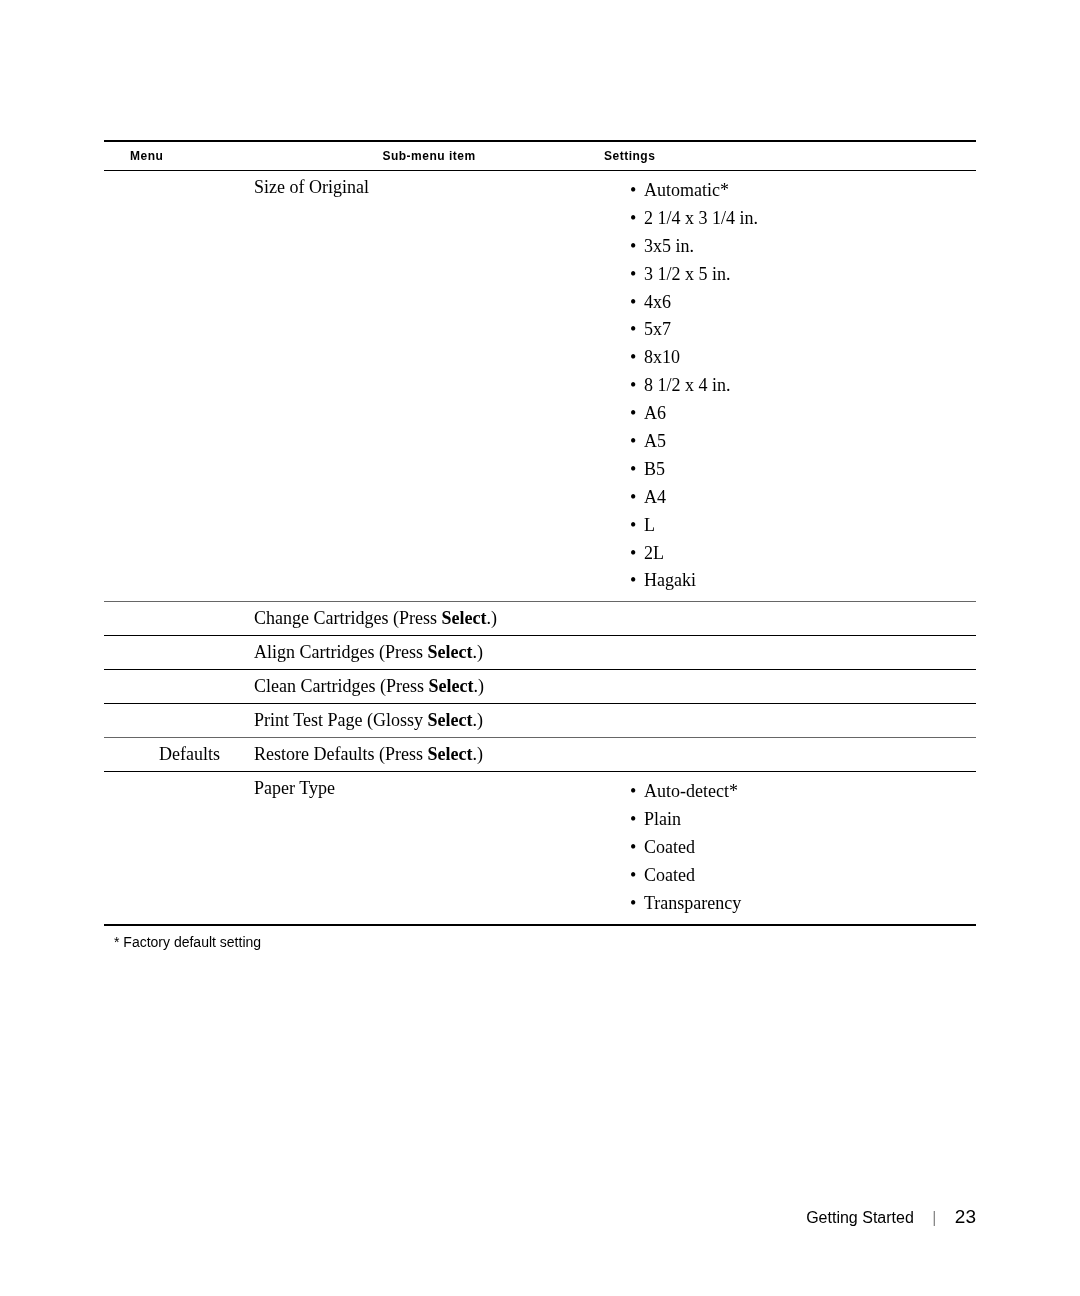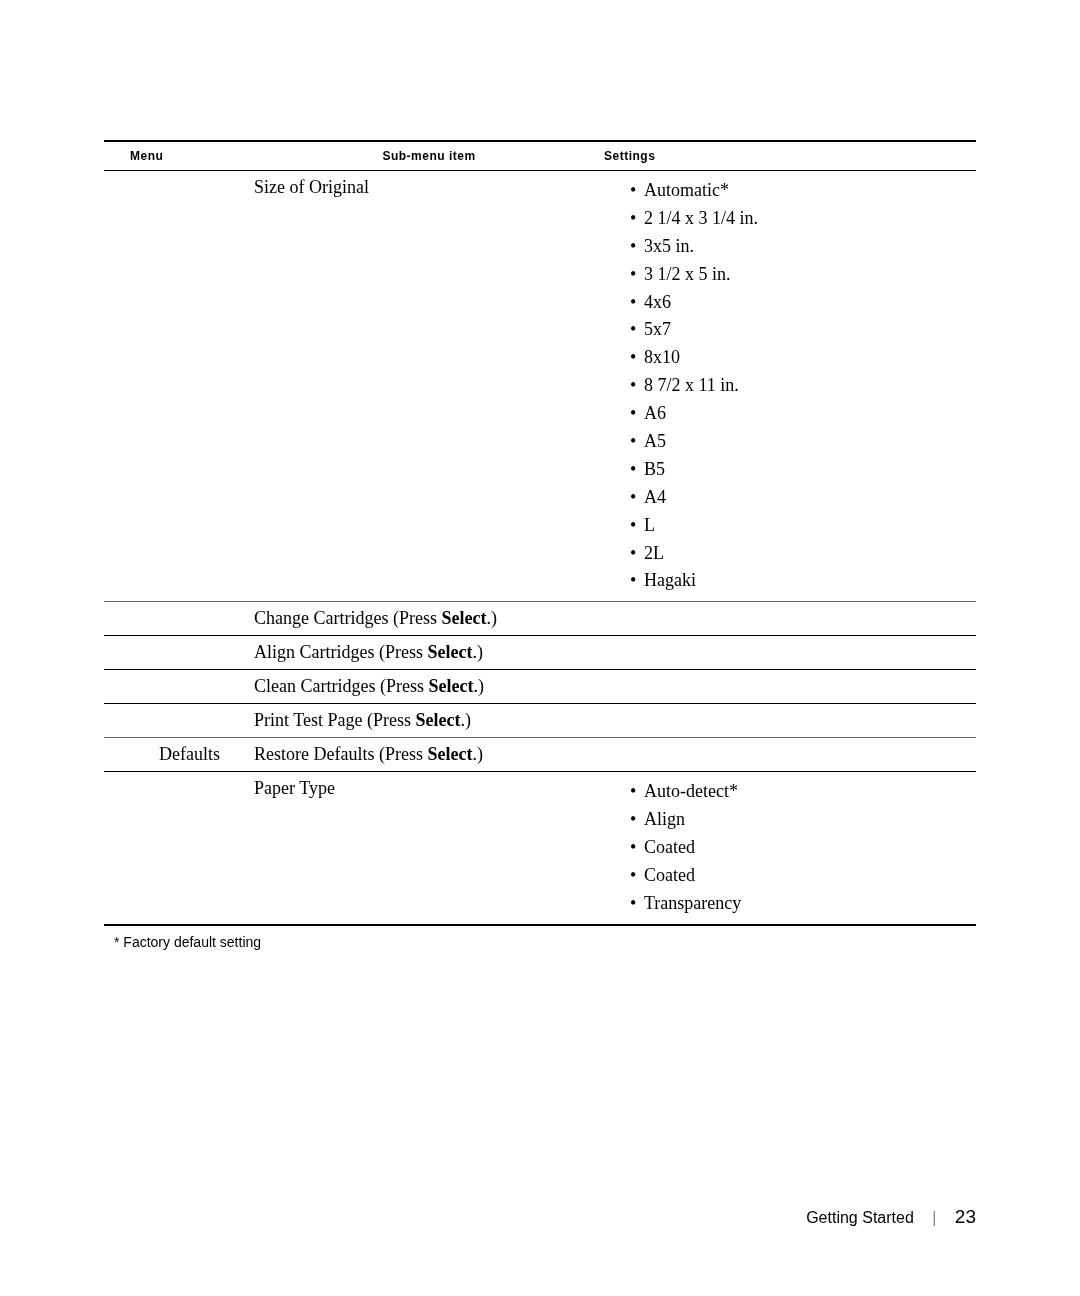--- a/index.html
+++ b/index.html
@@ -96,21 +96,21 @@
         <td class="sub-cell">Size of Original</td>
         <td class="settings-cell">
           <ul class="settings">
             <li>Automatic*</li>
             <li>2 1/4 x 3 1/4 in.</li>
             <li>3x5 in.</li>
             <li>3 1/2 x 5 in.</li>
             <li>4x6</li>
             <li>5x7</li>
             <li>8x10</li>
-            <li>8 7/2 x 11 in.</li>
+            <li>8 1/2 x 4 in.</li>
             <li>A6</li>
             <li>A5</li>
             <li>B5</li>
             <li>A4</li>
             <li>L</li>
             <li>2L</li>
             <li>Hagaki</li>
           </ul>
         </td>
       </tr>
@@ -129,37 +129,37 @@
       </tr>
       <tr class="row-sep">
         <td class="menu-cell"></td>
         <td class="sub-cell sub-span press-select" colspan="2">
           <span>Clean Cartridges (Press </span><span class="bold">Select</span><span>.)</span>
         </td>
       </tr>
       <tr class="row-sep section-bottom">
         <td class="menu-cell"></td>
         <td class="sub-cell sub-span press-select" colspan="2">
-          <span>Print Test Page (Press </span><span class="bold">Select</span><span>.)</span>
+          <span>Print Test Page (Glossy </span><span class="bold">Select</span><span>.)</span>
         </td>
       </tr>
 
       <tr>
         <td class="menu-cell">Defaults</td>
         <td class="sub-cell sub-span press-select" colspan="2">
           <span>Restore Defaults (Press </span><span class="bold">Select</span><span>.)</span>
         </td>
       </tr>
       <tr class="row-sep table-bottom">
         <td class="menu-cell"></td>
         <td class="sub-cell">Paper Type</td>
         <td class="settings-cell">
           <ul class="settings">
             <li>Auto-detect*</li>
-            <li>Align</li>
+            <li>Plain</li>
             <li>Coated</li>
             <li>Coated</li>
             <li>Transparency</li>
           </ul>
         </td>
       </tr>
     </tbody>
   </table>
   <div class="footnote">* Factory default setting</div>
 </div>

